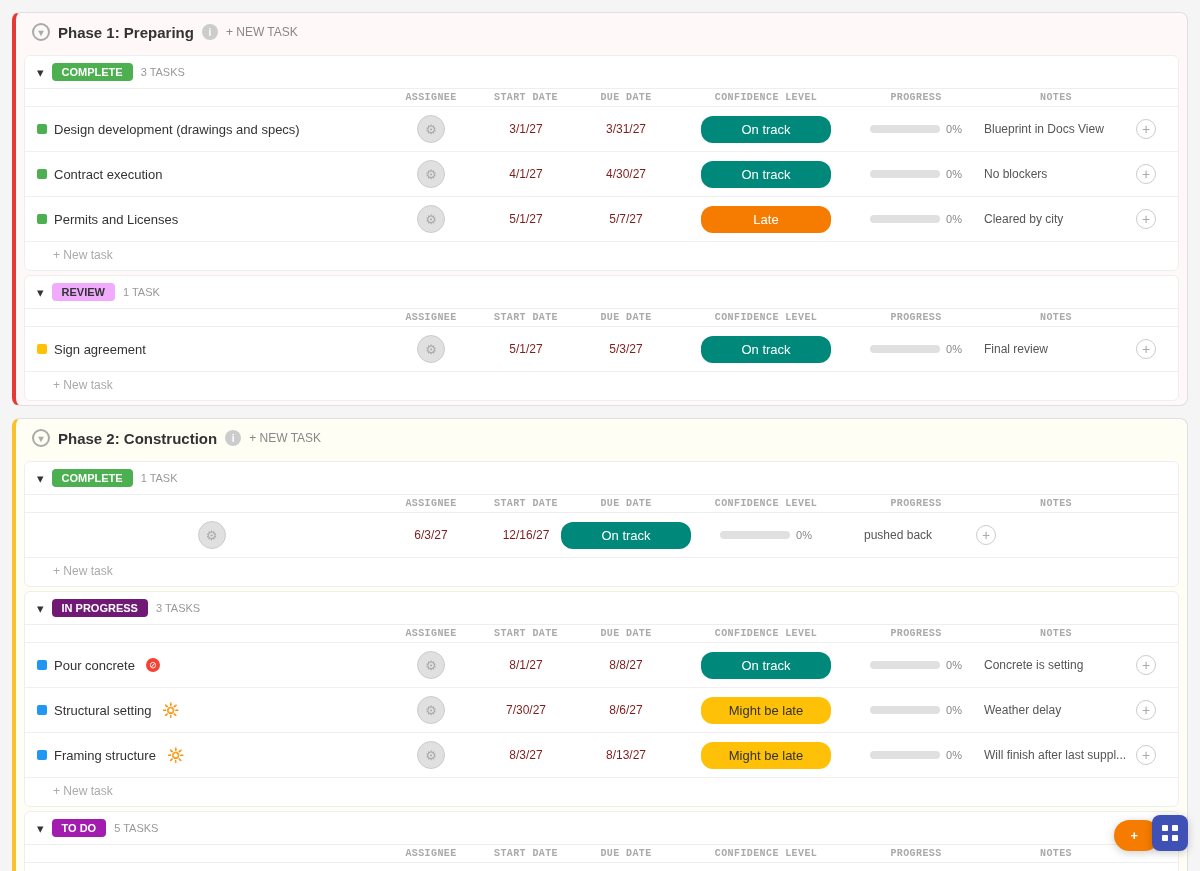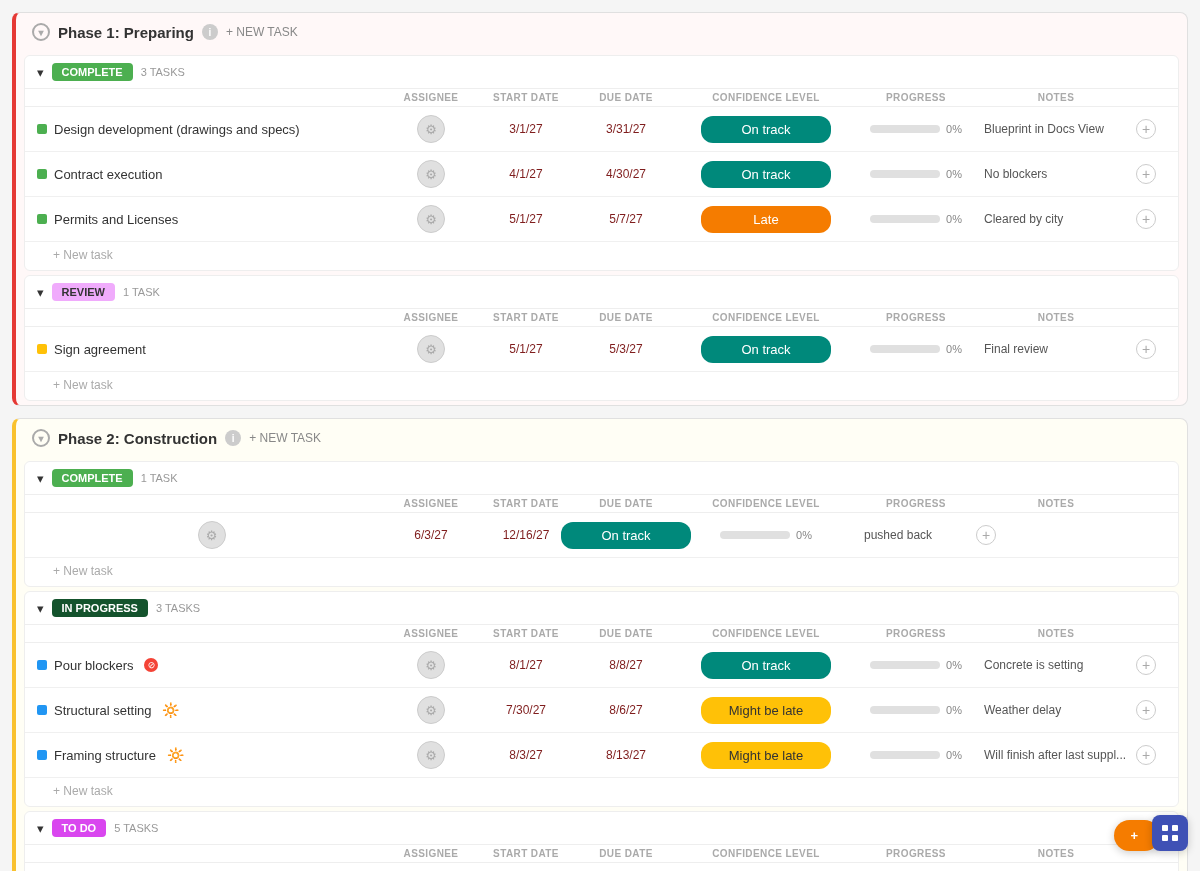--- a/index.html
+++ b/index.html
@@ -76,22 +76,22 @@
     .status-badge {
       padding: 3px 10px;
       border-radius: 4px;
       font-size: 11px;
       font-weight: 700;
       color: #fff;
     }
 
     .status-badge.complete { background: #4caf50; }
     .status-badge.review { background: #f0abfc; color: #333; }
-    .status-badge.in-progress { background: #14532d; }
-    .status-badge.todo { background: #d946ef; }
+    .status-badge.in-progress { background: #701a75; }
+    .status-badge.todo { background: #a21caf; }
 
     .task-count {
       font-size: 11px;
       color: #999;
       font-weight: 400;
     }
 
     .task-row {
       display: grid;
       grid-template-columns: 1fr 90px 100px 100px 180px 120px 160px 30px;
@@ -241,20 +241,21 @@
       padding: 7px 12px;
       gap: 8px;
     }
 
     .col-header-row {
       display: grid;
       grid-template-columns: 1fr 90px 100px 100px 180px 120px 160px 30px;
       padding: 3px 12px;
       border-top: 1px solid #eee;
       border-bottom: 1px solid #eee;
+      font-family: Liberation Mono, monospace;
     }
 
     .col-header-row span {
       font-size: 10px;
       color: #aaa;
       font-weight: 700;
       letter-spacing: 0.4px;
       text-transform: uppercase;
       text-align: center;
     }
@@ -504,21 +505,21 @@
           <span>START DATE</span>
           <span>DUE DATE</span>
           <span>CONFIDENCE LEVEL</span>
           <span>PROGRESS</span>
           <span>NOTES</span>
           <span></span>
         </div>
         <div class="task-row">
           <div class="task-name">
             <div class="dot blue"></div>
-            <span class="task-name-text">Pour blockers</span>
+            <span class="task-name-text">Pour concrete</span>
             <span class="blocking-icon">⊘</span>
           </div>
           <div class="task-icon">
             <div class="assignee-avatar"></div>
           </div>
           <div class="date-cell">8/1/27</div>
           <div class="date-cell">8/8/27</div>
           <div class="confidence-cell">
             <div class="confidence-badge on-track">On track</div>
           </div>

